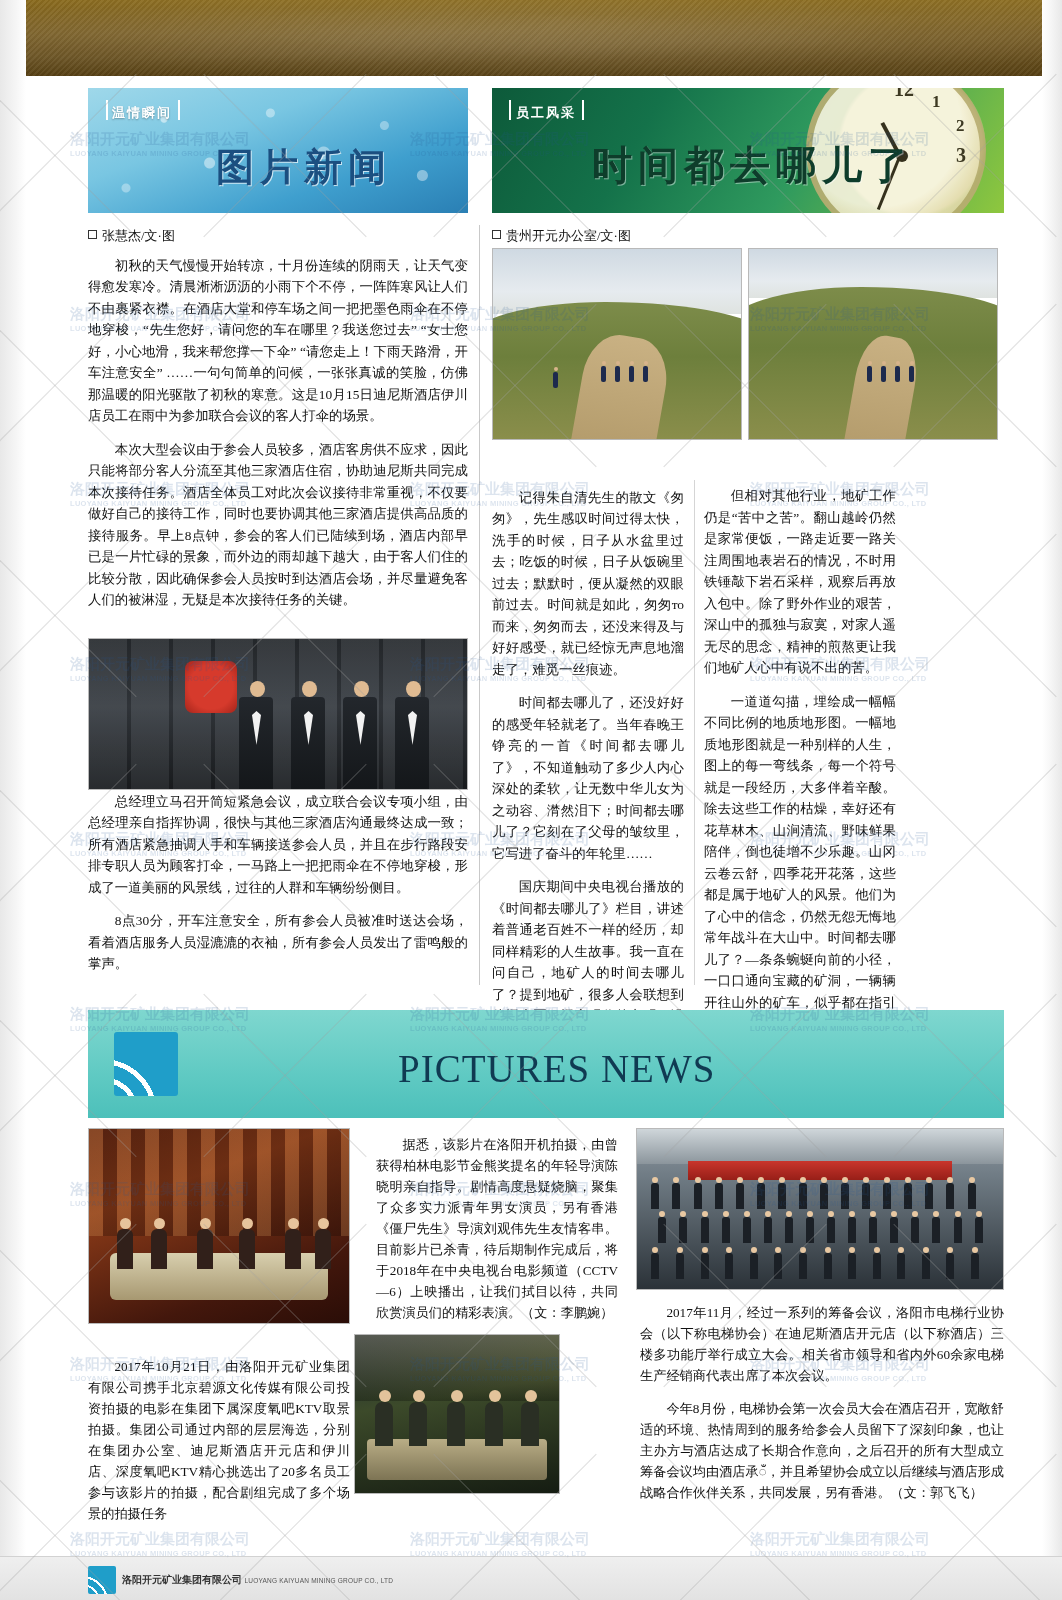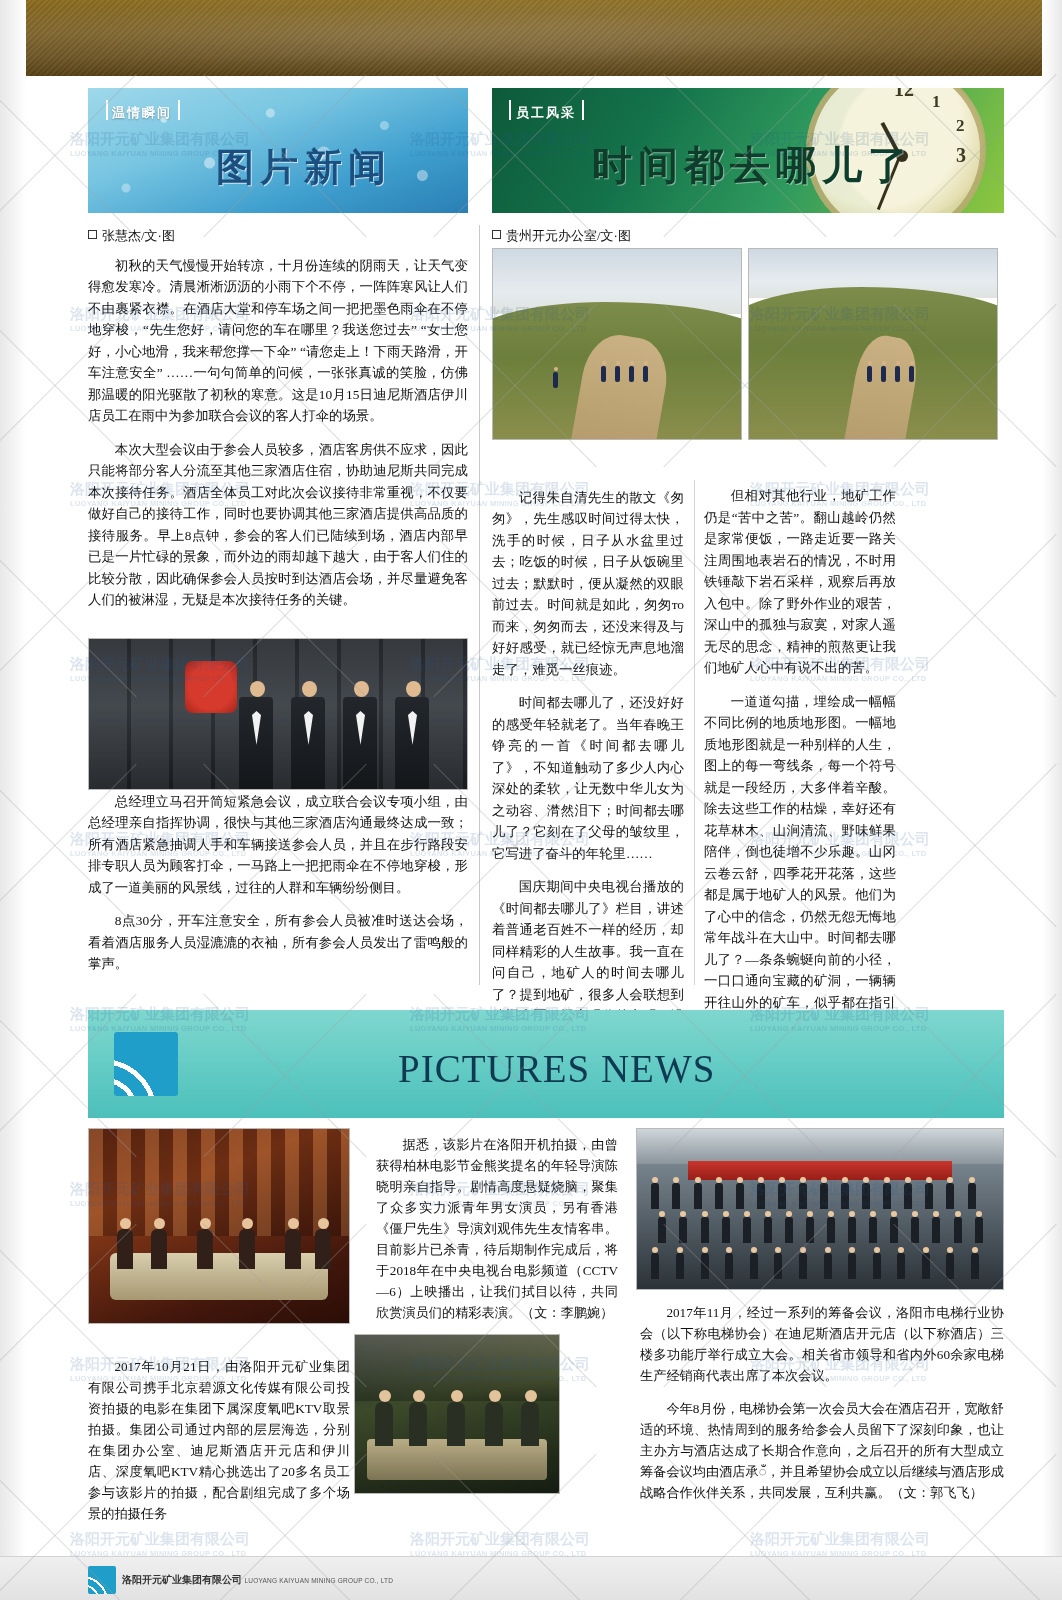--- a/index.html
+++ b/index.html
@@ -396,21 +396,21 @@
 
   <div class="pn-body">
     <div class="colp cp1" style="top:222px">
       <p>2017年10月21日，由洛阳开元矿业集团有限公司携手北京碧源文化传媒有限公司投资拍摄的电影在集团下属深度氧吧KTV取景拍摄。集团公司通过内部的层层海选，分别在集团办公室、迪尼斯酒店开元店和伊川店、深度氧吧KTV精心挑选出了20多名员工参与该影片的拍摄，配合剧组完成了多个场景的拍摄任务</p>
     </div>
     <div class="colp cp2" style="top:0">
       <p>据悉，该影片在洛阳开机拍摄，由曾获得柏林电影节金熊奖提名的年轻导演陈晓明亲自指导。剧情高度悬疑烧脑，聚集了众多实力派青年男女演员，另有香港《僵尸先生》导演刘观伟先生友情客串。目前影片已杀青，待后期制作完成后，将于2018年在中央电视台电影频道（CCTV—6）上映播出，让我们拭目以待，共同欣赏演员们的精彩表演。（文：李鹏婉）</p>
     </div>
     <div class="colp cp3" style="top:168px">
       <p>2017年11月，经过一系列的筹备会议，洛阳市电梯行业协会（以下称电梯协会）在迪尼斯酒店开元店（以下称酒店）三楼多功能厅举行成立大会。相关省市领导和省内外60余家电梯生产经销商代表出席了本次会议。</p>
-      <p>今年8月份，电梯协会第一次会员大会在酒店召开，宽敞舒适的环境、热情周到的服务给参会人员留下了深刻印象，也让主办方与酒店达成了长期合作意向，之后召开的所有大型成立筹备会议均由酒店承ँ，并且希望协会成立以后继续与酒店形成战略合作伙伴关系，共同发展，互利共赢。（文：郭飞飞）</p>
+      <p>今年8月份，电梯协会第一次会员大会在酒店召开，宽敞舒适的环境、热情周到的服务给参会人员留下了深刻印象，也让主办方与酒店达成了长期合作意向，之后召开的所有大型成立筹备会议均由酒店承ँ，并且希望协会成立以后继续与酒店形成战略合作伙伴关系，共同发展，另有香港。（文：郭飞飞）</p>
     </div>
   </div>
 
   <div class="bottom-band">
     <div class="bottom-logo">
       <div class="bl-mark"></div>
       <div class="bl-txt">
         <span class="cn">洛阳开元矿业集团有限公司</span>
         <span class="en">LUOYANG KAIYUAN MINING GROUP CO., LTD</span>
       </div>

